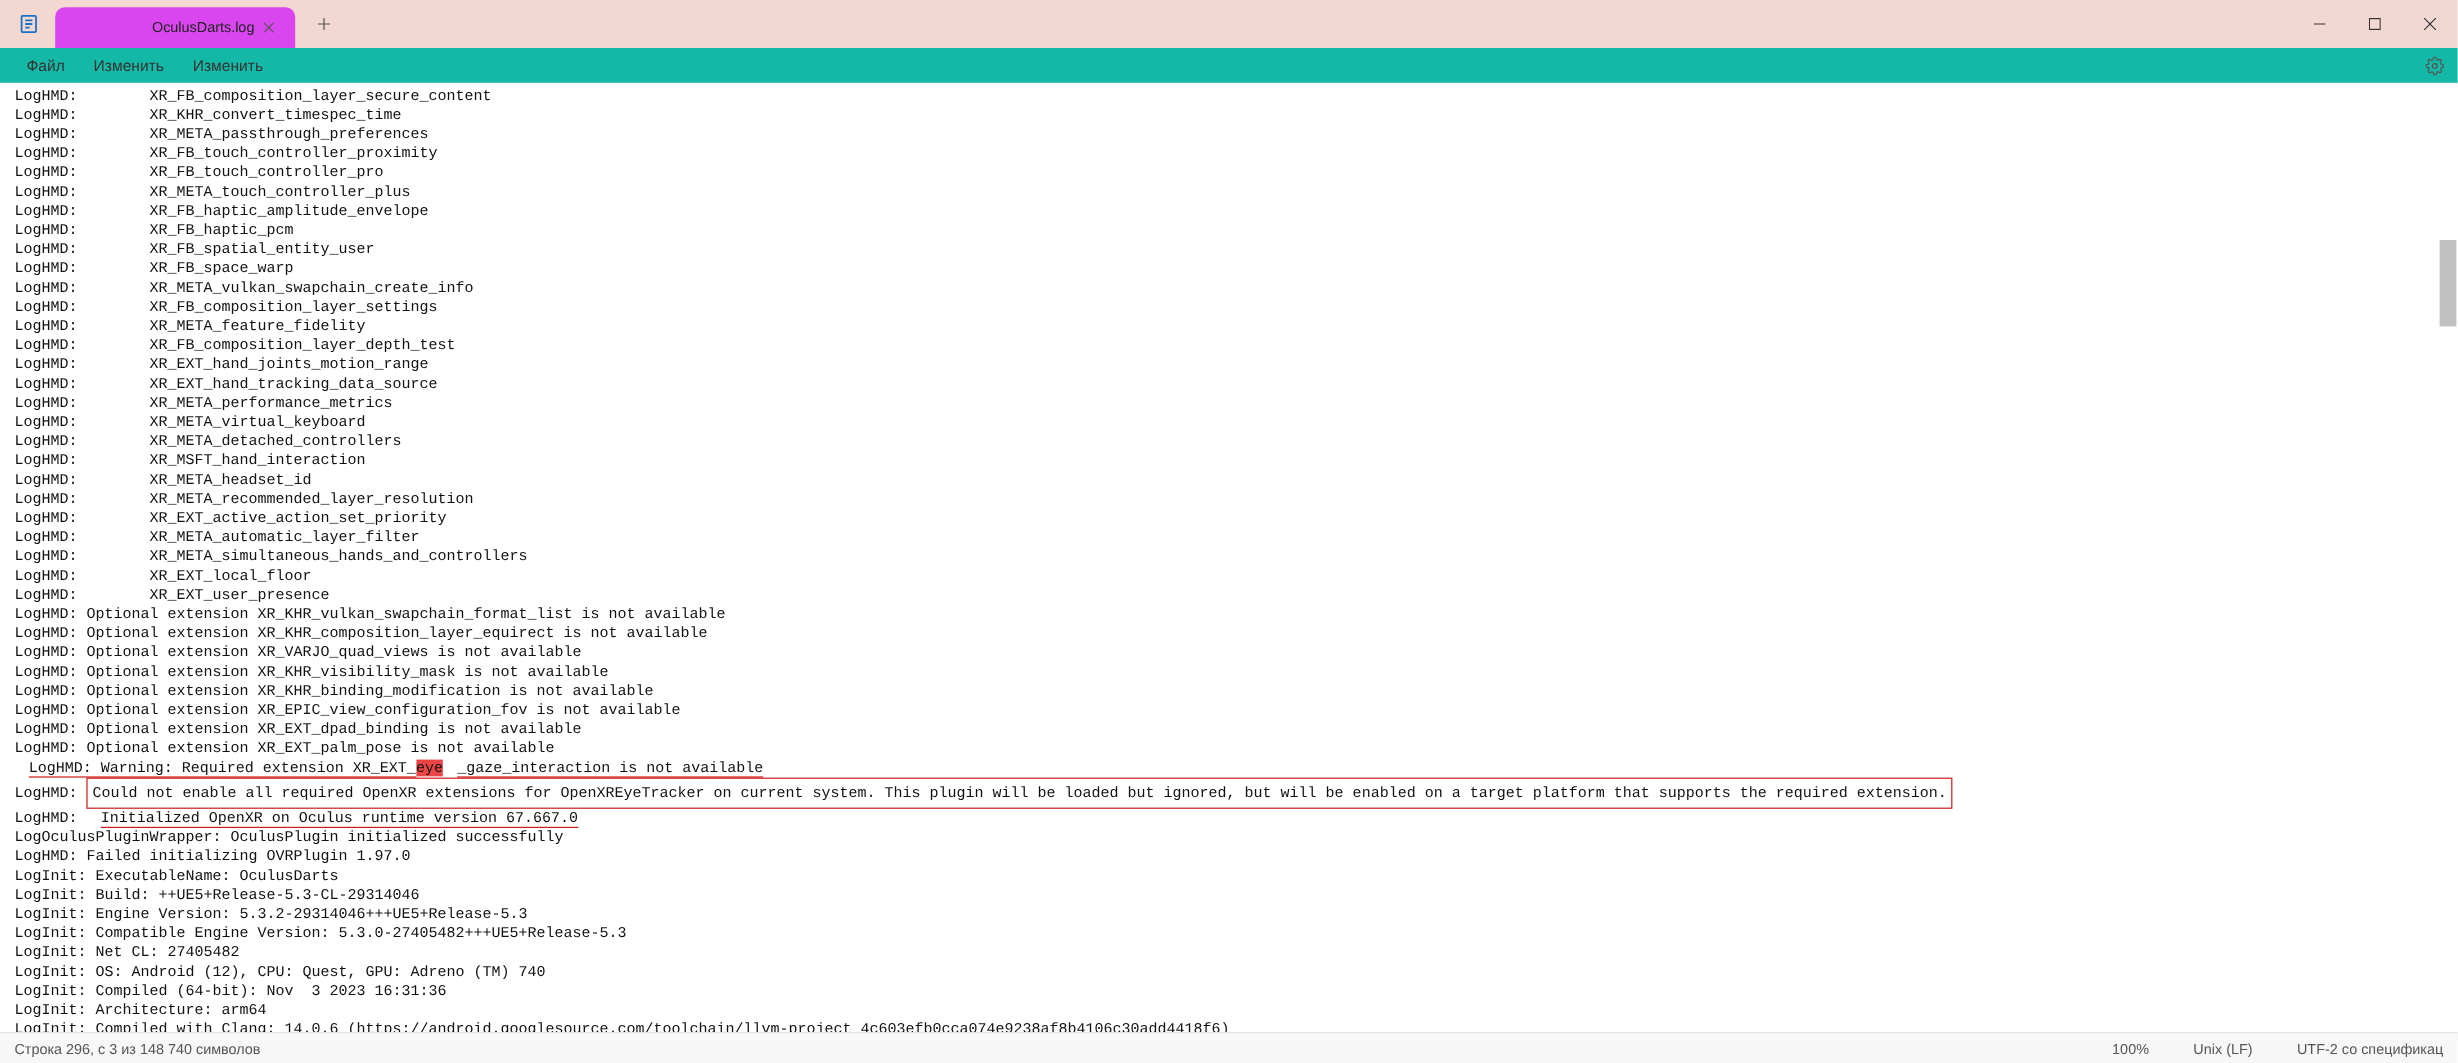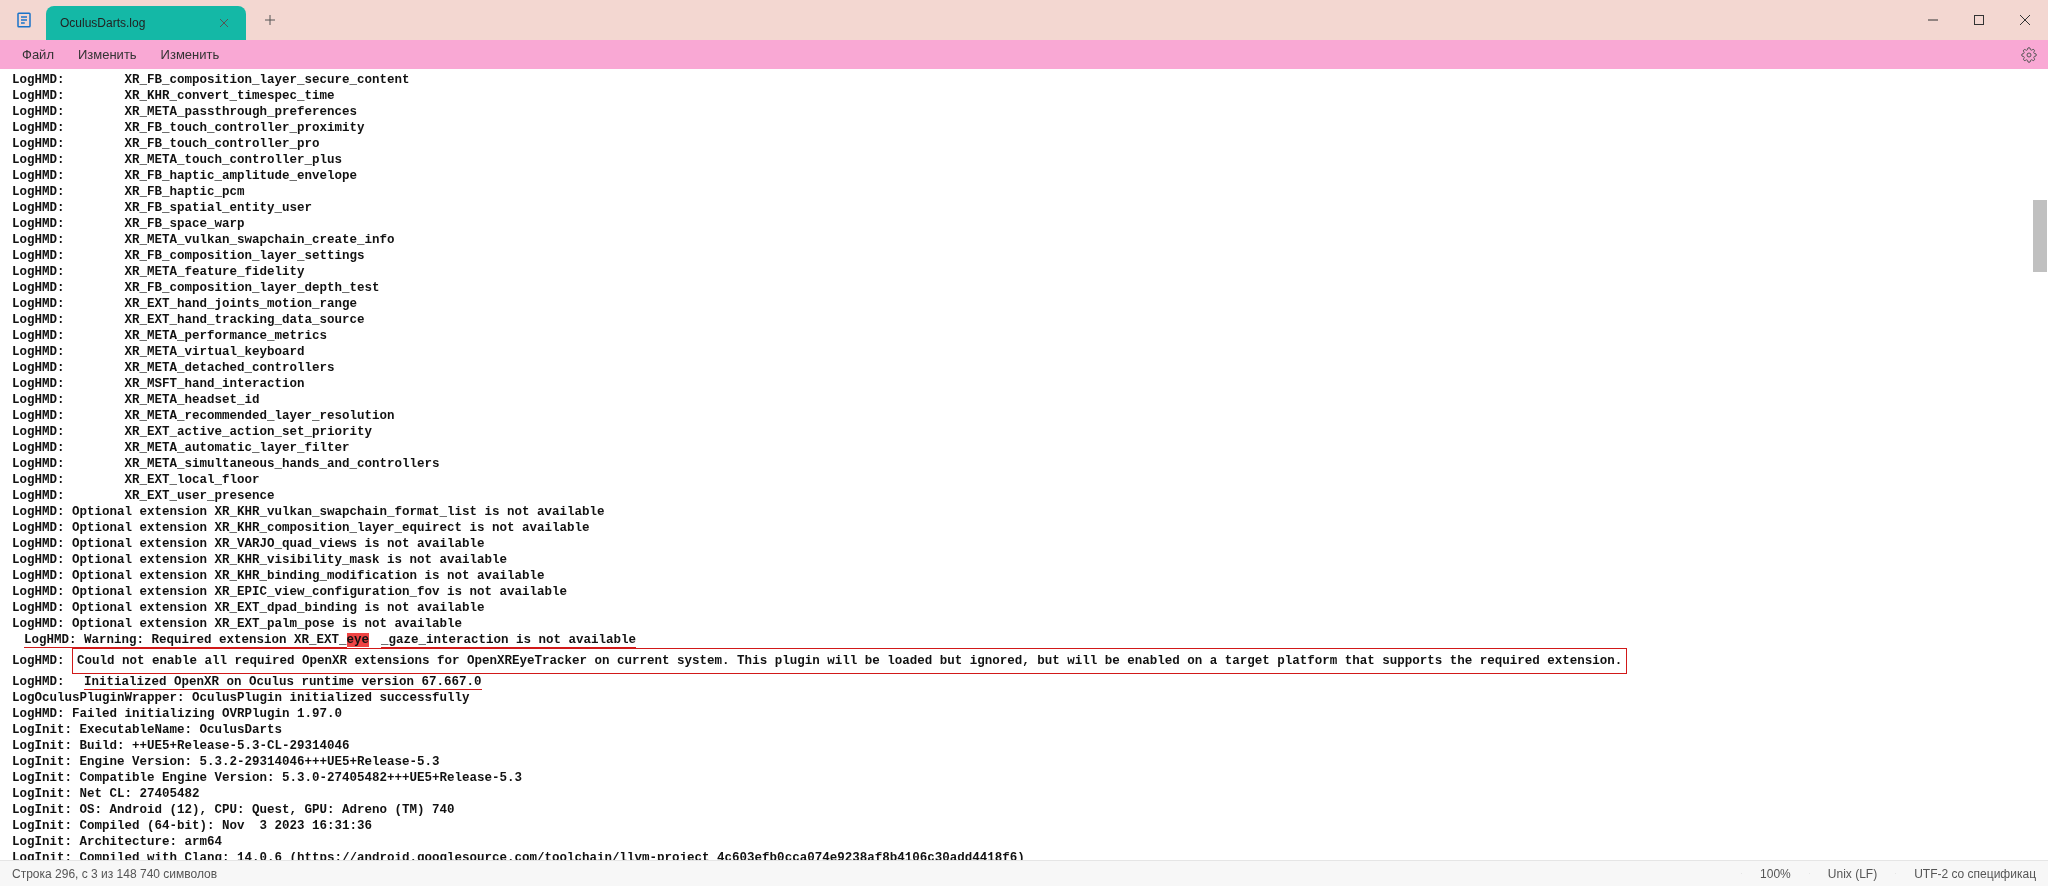--- a/index.html
+++ b/index.html
@@ -1,29 +1,29 @@
 <!DOCTYPE html>
 <html><head>
 <meta charset="utf-8">
 <style>
   * { margin:0; padding:0; box-sizing:border-box; }
   body { font-family:"Segoe UI",Arial,sans-serif; font-size:12px; background:#fff; overflow:hidden; width:2048px; height:886px; }
   .titlebar { height:40px; background:#f3d7d1; display:flex; align-items:flex-end; position:relative; }
   .app-icon { width:32px; height:32px; margin:4px 0 0 8px; display:flex; align-items:center; justify-content:center; color:#1a73c9; align-self:flex-start; }
   .app-icon svg { width:18px; height:18px; }
-  .tab { background:#14b8a6; border-radius:8px 8px 0 0; height:34px; display:flex; align-items:center; padding:0 10px 0 14px; margin-left:6px; min-width:200px; position:relative; }
+  .tab { background:#d946ef; border-radius:8px 8px 0 0; height:34px; display:flex; align-items:center; padding:0 10px 0 14px; margin-left:6px; min-width:200px; position:relative;text-align:right; }
   .tab-title { font-size:12px; color:#222; flex:1; }
   .tab-close { width:24px; height:24px; display:flex; align-items:center; justify-content:center; color:#555; border-radius:4px; cursor:pointer; }
   .newtab { width:32px; height:32px; display:flex; align-items:center; justify-content:center; color:#555; margin-left:8px; align-self:center; cursor:pointer; border-radius:4px; }
   .win-controls { position:absolute; right:0; top:0; height:40px; display:flex; }
   .win-btn { width:46px; display:flex; align-items:center; justify-content:center; color:#333; cursor:pointer; }
-  .menubar { height:30px; background:#f9a8d4; border-bottom:1px solid #fff; display:flex; align-items:center; padding-left:10px; position:relative; }
+  .menubar { height:30px; background:#14b8a6; border-bottom:1px solid #fff; display:flex; align-items:center; padding-left:10px; position:relative; }
   .menu-item { padding:4px 12px; color:#333; font-size:13px; cursor:pointer; border-radius:4px; }
   .settings-btn { position:absolute; right:6px; top:4px; width:26px; height:22px; display:flex; align-items:center; justify-content:center; color:#555; cursor:pointer; border-radius:4px; }
-  .content { height:790px; overflow:auto; padding:2px 12px; font-family:Consolas,"Courier New",monospace; font-size:12.5px; line-height:16px; color:#111; white-space:pre;font-weight:bold; }
+  .content { height:790px; overflow:auto; padding:2px 12px; font-family:Consolas,"Courier New",monospace; font-size:12.5px; line-height:16px; color:#111; white-space:pre; }
   .log-line { display:block; position:relative; }
   .sel { background:#ef4444; }
   .underline { border-bottom:1.5px solid #d11919;margin-left:12px; }
   .box { border:1.5px solid #d11919; display:inline-block; padding:4px; }
   .statusbar { height:26px; background:#f7f7f7; border-top:1px solid #e5e5e5; display:flex; align-items:center; padding:12px 12px; font-size:12px; color:#555; }
   .status-left { flex:1; }
   .status-cell { padding:0 18px; border-left:1px solid #e5e5e5; height:100%; display:flex; align-items:center; }
   .scroll-thumb { position:absolute; right:1px; top:200px; width:14px; height:72px; background:#c0c0c0; border-radius:0; }
 </style>
 </head>

